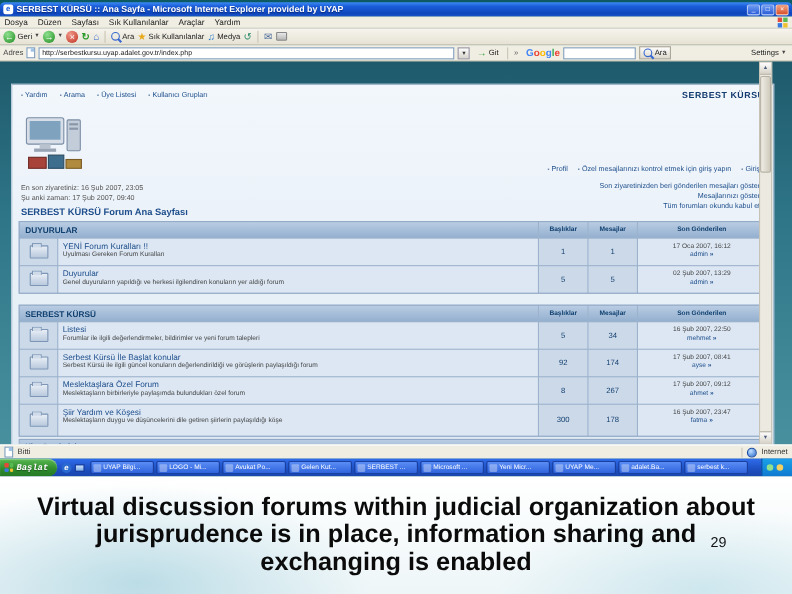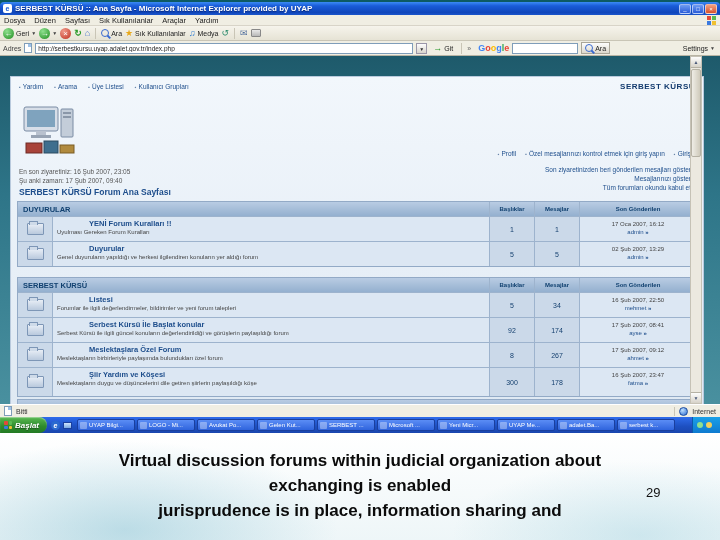--- a/index.html
+++ b/index.html
@@ -78,59 +78,59 @@
   .t1{top:124px;} .t2{top:200px;}
   .cat{grid-column:1/3;background:linear-gradient(180deg,#b9cce3,#94b0cf);color:#10406f;font-weight:bold;font-size:7.5px;
     display:flex;align-items:center;padding-left:5px;height:14px;}
   .colh{background:linear-gradient(180deg,#b9cce3,#94b0cf);color:#10406f;font-weight:bold;font-size:6px;
     display:flex;align-items:center;justify-content:center;height:14px;text-align:center;}
   .c-icon{background:#cbd9e9;display:flex;align-items:center;justify-content:center;height:24px;}
   .c-icon.tall,.c-main.tall,.c-num.tall,.c-last.tall{height:28px;}
   .c-main{background:#dce7f3;padding:2px 4px;overflow:hidden;height:24px;}
   .c-num{background:#cbd9e9;display:flex;align-items:center;justify-content:center;font-size:7px;color:#15406f;height:24px;}
   .c-last{background:#dce7f3;font-size:6px;color:#444;text-align:center;padding-top:3px;line-height:8px;height:24px;overflow:hidden;}
-  .row-title{font-size:7.5px;font-weight:bold;color:#1e4e8c;display:block;cursor:pointer;white-space:nowrap;overflow:hidden;margin-left:32px;}
+  .row-title{font-size:7.5px;font-weight:normal;color:#1e4e8c;display:block;cursor:pointer;white-space:nowrap;overflow:hidden;}
   .row-desc{font-size:6px;color:#444;line-height:7px;display:block;margin-top:1px;}
   .lp-user{color:#1e4e8c;cursor:pointer;}
   .lp-arrow{color:#1e4e8c;font-weight:bold;}
   .folder{width:17px;height:12px;background:linear-gradient(180deg,#e8eef6,#b9c9dd);border:1px solid #7d96b6;border-radius:1px;position:relative;}
   .folder::before{content:"";position:absolute;top:-3px;left:1px;width:7px;height:3px;background:#cfdbe9;border:1px solid #7d96b6;border-bottom:none;border-radius:1px 1px 0 0;}
   .footerbar{position:absolute;left:6px;right:6px;top:322px;height:14px;background:linear-gradient(180deg,#b9cce3,#94b0cf);
     border:1px solid #93aac6;color:#10406f;font-weight:bold;font-size:7px;display:flex;align-items:center;padding-left:5px;}
   
   .statusbar{position:absolute;left:0;top:402px;width:100%;height:13px;background:#f0eee3;border-top:1px solid #fff;
     display:flex;align-items:center;font-size:7px;color:#333;padding:0 4px;gap:4px;}
   .st-spacer{flex:1;}
   .st-div{width:1px;height:9px;background:#c9c5b6;}
   .globe{width:9px;height:9px;border-radius:50%;background:radial-gradient(circle at 35% 30%,#bfe0ff,#2a6ad0);border:1px solid #1a4aa0;flex:none;}
   
   .taskbar{position:absolute;left:0;top:415px;width:100%;height:16px;display:flex;align-items:center;
     background:linear-gradient(180deg,#2f6ceb,#1d4fc0 60%,#1a46ae);}
   .start{height:16px;background:linear-gradient(180deg,#5aba52,#2e8a2c 60%,#247a24);border-radius:0 8px 8px 0;
     display:flex;align-items:center;gap:3px;padding:0 8px 0 4px;color:#fff;font-size:8px;font-weight:bold;font-style:italic;
-    text-shadow:0 1px 1px rgba(0,0,0,.4);box-shadow:inset 0 1px 1px rgba(255,255,255,.4);flex:none;cursor:pointer;}
+    text-shadow:0 1px 1px rgba(0,0,0,.4);box-shadow:inset 0 1px 1px rgba(255,255,255,.4);flex:none;cursor:pointer;font-family:Liberation Mono, monospace;}
   .flag{width:8px;height:8px;display:grid;grid-template-columns:1fr 1fr;gap:1px;}
   .flag i{display:block;border-radius:1px;}
   .ql{display:flex;gap:3px;align-items:center;padding:0 4px;flex:none;}
   .ql-e{color:#fff;background:#2a6ad0;border-radius:50%;width:9px;height:9px;font-size:7px;font-weight:bold;line-height:9px;text-align:center;font-style:italic;}
   .ql-desk{width:9px;height:7px;background:linear-gradient(#cfe4ff,#7aa8e0);border:1px solid #1a3f9e;}
   .tbtn{width:58px;height:12px;margin:0 1px;background:linear-gradient(180deg,#5b8df5,#2f64dd);border:1px solid #1a3f9e;border-radius:2px;
     display:flex;align-items:center;gap:2px;padding:0 2px;color:#fff;font-size:6px;overflow:hidden;white-space:nowrap;flex:none;cursor:pointer;}
   .ticon{width:7px;height:7px;background:rgba(255,255,255,.35);border-radius:1px;flex:none;}
   .tray{margin-left:auto;height:16px;width:28px;background:linear-gradient(180deg,#1aa0e8,#0f7ad0);border-left:1px solid #0c5aa8;
     display:flex;align-items:center;gap:3px;padding:0 4px;flex:none;}
   .tray i{width:6px;height:6px;border-radius:50%;display:block;}
   .tr1{background:#8fe08f}.tr2{background:#f0d060}
   
   .caption{position:absolute;left:0;top:433px;width:720px;height:107px;background:linear-gradient(180deg,#ffffff,#eef6f8);overflow:hidden;}
   .cv1{position:absolute;left:-90px;bottom:-80px;width:430px;height:180px;border-radius:50%;
     background:radial-gradient(ellipse at center,rgba(90,170,195,.35),rgba(90,170,195,0) 70%);}
   .cv2{position:absolute;right:-110px;bottom:-70px;width:380px;height:150px;border-radius:50%;
     background:radial-gradient(ellipse at center,rgba(120,190,210,.28),rgba(120,190,210,0) 70%);}
-  .cap-line{position:relative;text-align:center;font-size:17px;font-weight:bold;color:#0b0b0b;line-height:25px;}
+  .cap-line{position:relative;text-align:center;font-size:23px;font-weight:bold;color:#0b0b0b;line-height:25px;}
   .cap-line.first{margin-top:15px;}
   .pagenum{position:absolute;left:646px;top:52px;font-size:13px;color:#111;}
 </style>
 </head>
 <body>
 
 <div class="slide">
 
   <div class="desktop">
 
@@ -478,17 +478,17 @@
         <i class="tr1"></i>
         <i class="tr2"></i>
       </span>
     </div>
   </div>
 
   <div class="caption">
     <div class="cv1"></div>
     <div class="cv2"></div>
     <div class="cap-line first">Virtual discussion forums within judicial organization about</div>
+    <div class="cap-line">jurisprudence is in place, information sharing and</div>
     <div class="cap-line">exchanging is enabled</div>
-    <div class="cap-line">jurisprudence is in place, information sharing and</div>
     <div class="pagenum">29</div>
   </div>
 </div>
 
 </body></html>

